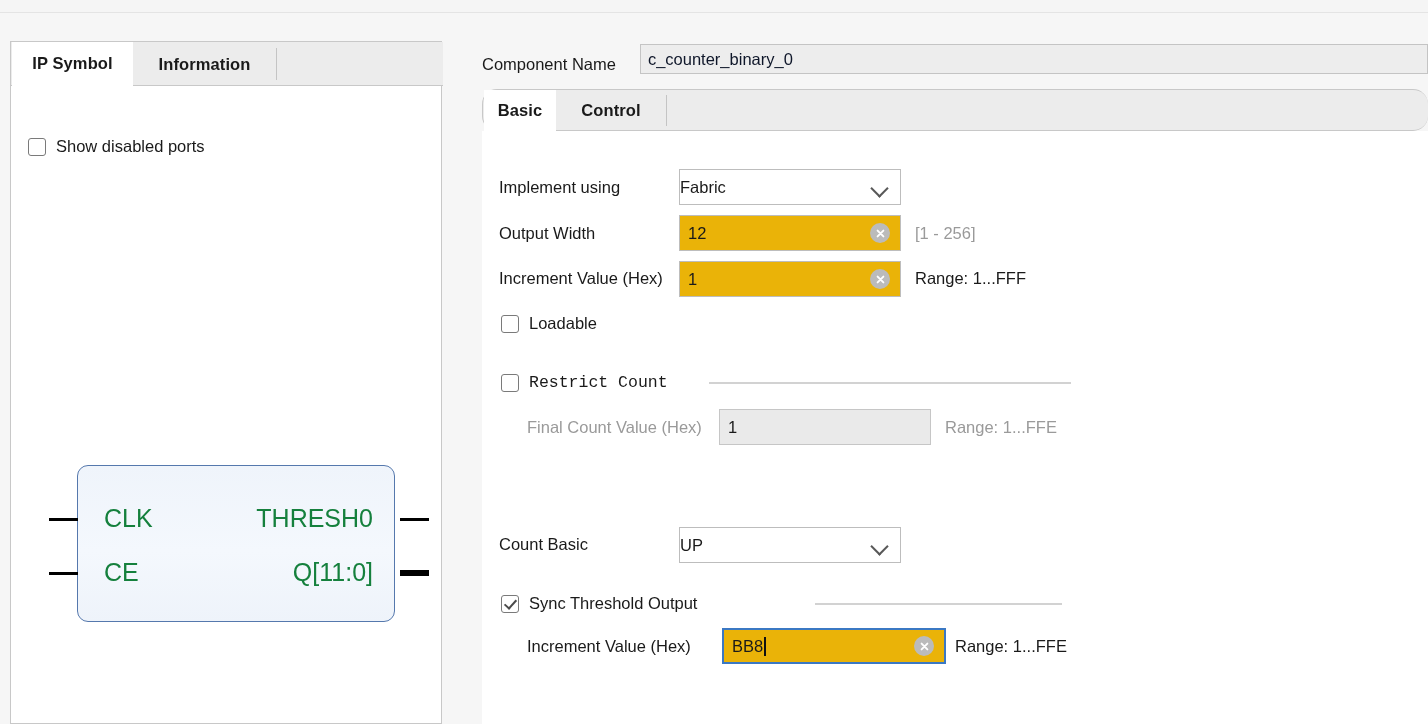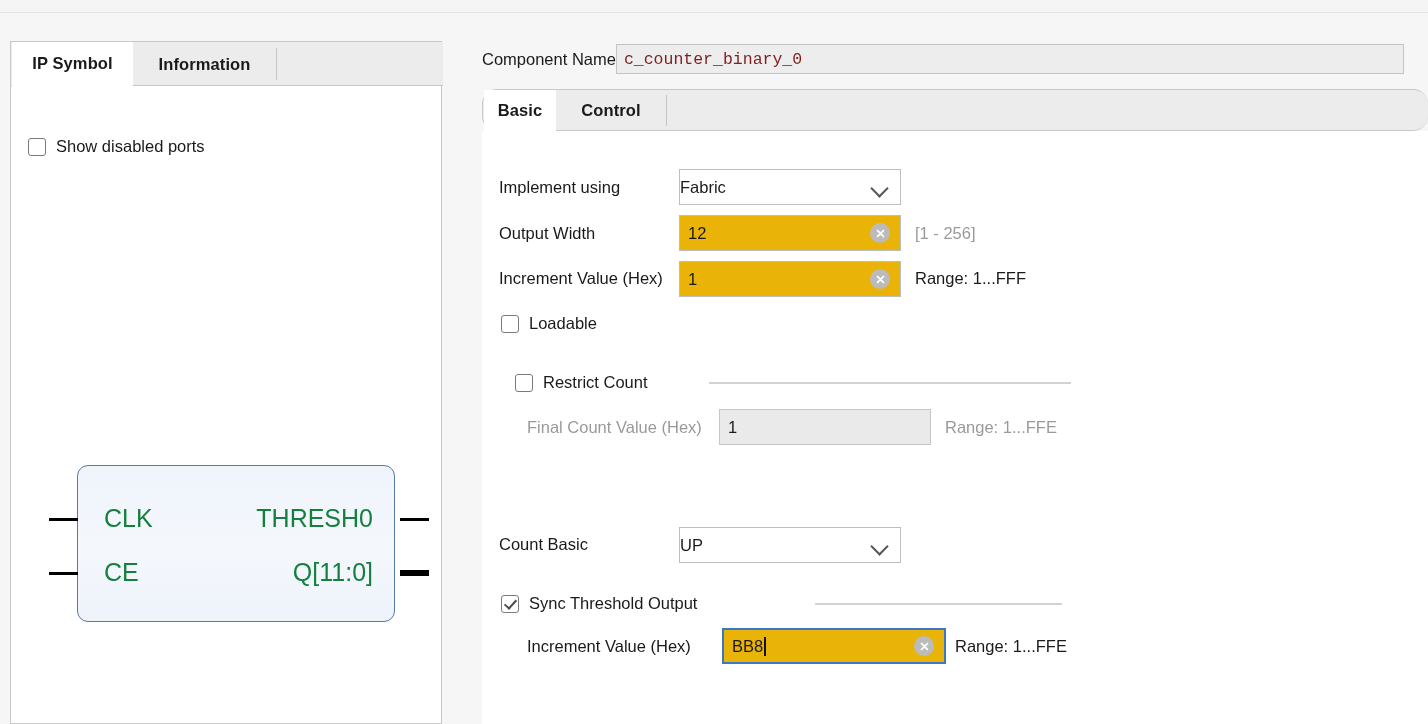--- a/index.html
+++ b/index.html
@@ -85,28 +85,28 @@
     font-family: "Liberation Sans", sans-serif;
   }
   .sym-l { left: 55px; }
   .sym-r { right: 56px; text-align: right; }
 
   
   .right-panel { position: absolute; left: 470px; top: 32px; width: 958px; height: 692px; }
 
   .compname-row {
     position: absolute; left: 12px; top: 12px;
-    display: flex; align-items: center; gap: 0;
+    display: flex; align-items: flex-end; gap: 24px;
   }
   .compname-label { font-size: 16.5px; color: #1a1a1a; white-space: nowrap; }
   .compname-field {
     width: 788px; height: 30px; box-sizing: border-box;
     background: #ededed; border: 1px solid #c4c4c4;
-    font-size: 16.5px; color: #7f1d1d;
-    display: flex; align-items: center; padding-left: 7px; font-family: Liberation Mono, monospace;
+    font-size: 16.5px; color: #0f172a;
+    display: flex; align-items: center; padding-left: 7px;
   }
 
   .rp-tabbar {
     position: absolute; left: 12px; top: 57px; width: 946px; height: 42px;
     background: #ececec;
     border-top: 1px solid #c8c8c8; border-left: 1px solid #c8c8c8;
     border-bottom: 1px solid #c8c8c8;
     box-sizing: border-box;
     border-radius: 15px;
   }
@@ -246,21 +246,21 @@
           </svg>
       </span>
     </div>
     <div class="f-label" style="left:433px; top:138px;">Range: 1...FFF</div>
 
     <div class="cb-row" style="left:19px; top:183px;">
       <span class="chk"></span>
       <span>Loadable</span>
     </div>
 
-    <div class="cb-row" style="left:33px; top:242px;">
+    <div class="cb-row" style="left:19px; top:242px;font-family:Liberation Mono, monospace;">
       <span class="chk"></span>
       <span>Restrict Count</span>
     </div>
     <div class="hsep" style="left:227px; top:251px; width:362px;"></div>
 
     <div class="f-label dim" style="left:45px; top:287px;">Final Count Value (Hex)</div>
     <div class="txtfield disabled" style="left:237px; top:278px; width:212px;">
       <span>1</span>
     </div>
     <div class="f-label dim" style="left:463px; top:287px;">Range: 1...FFE</div>

